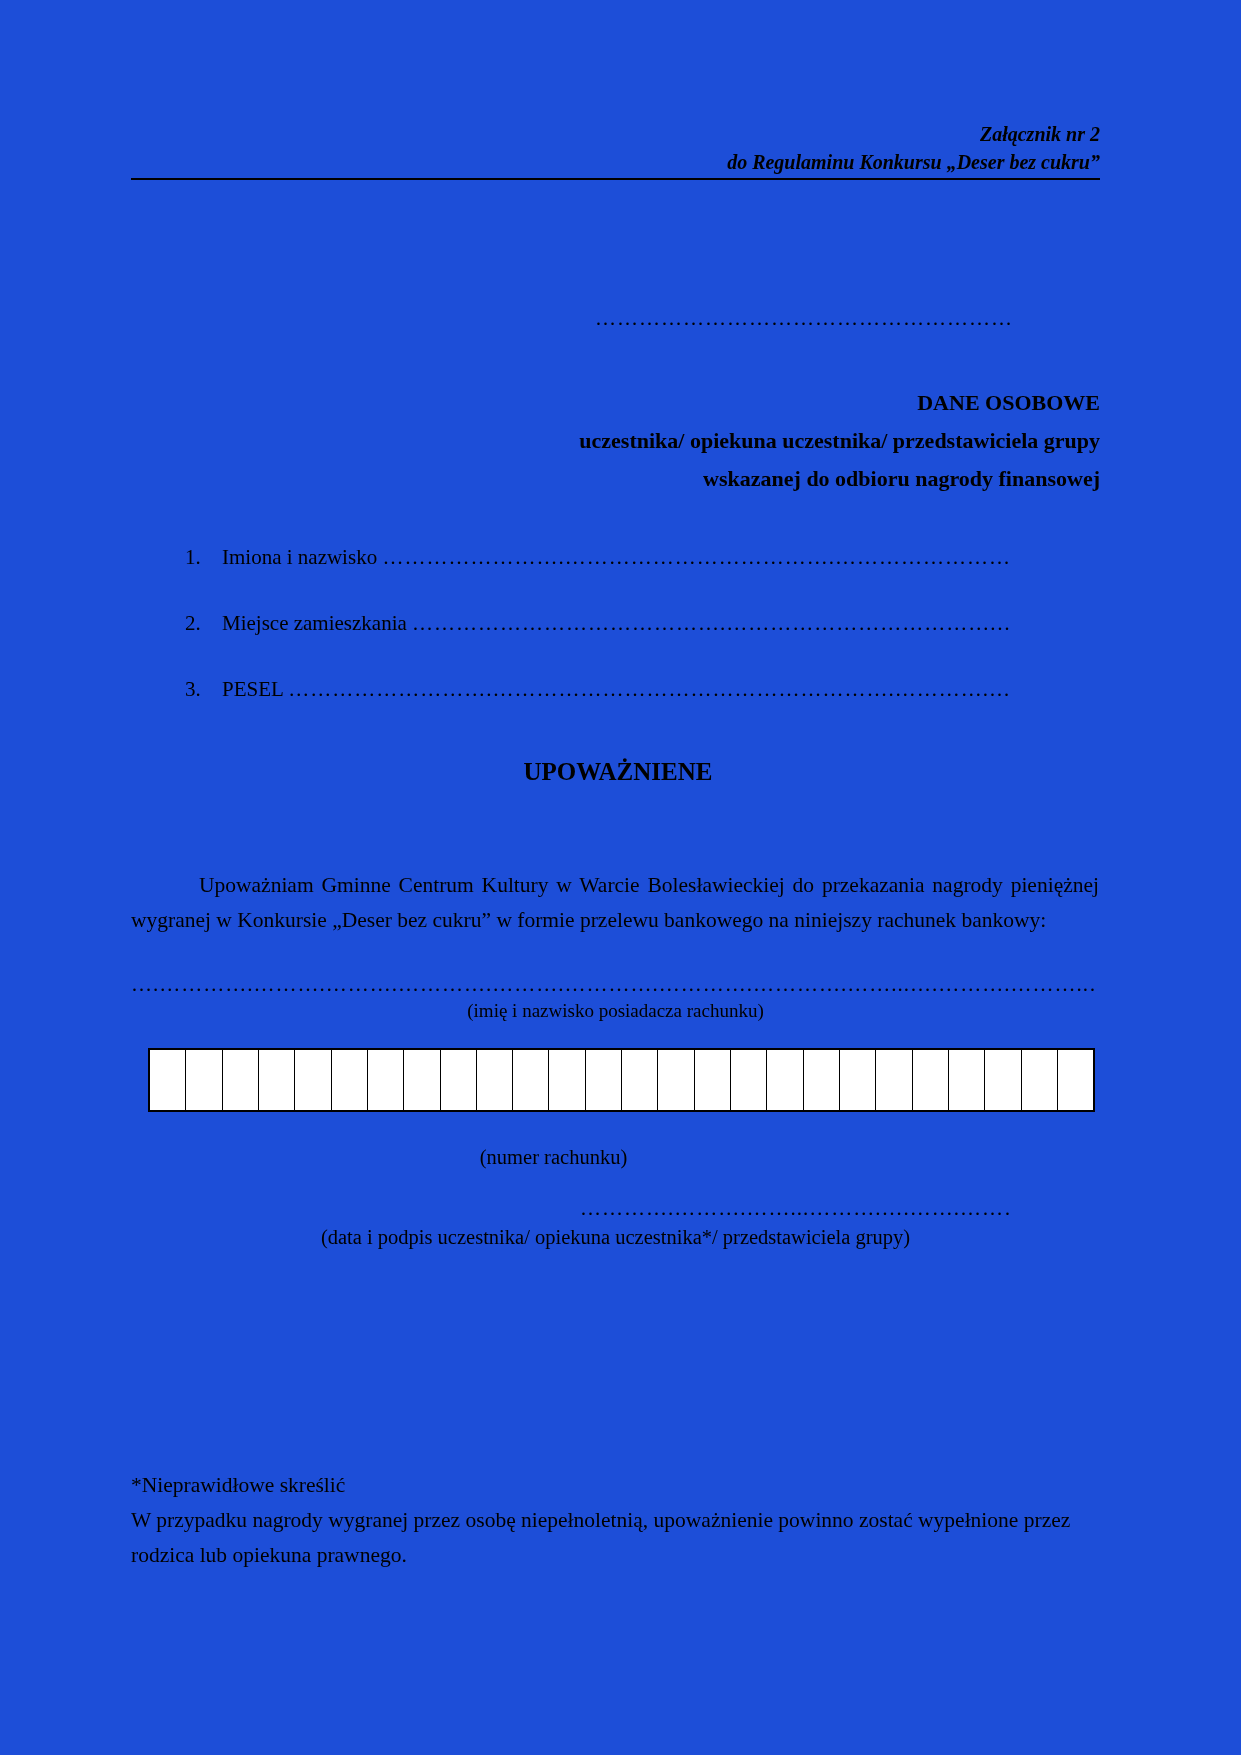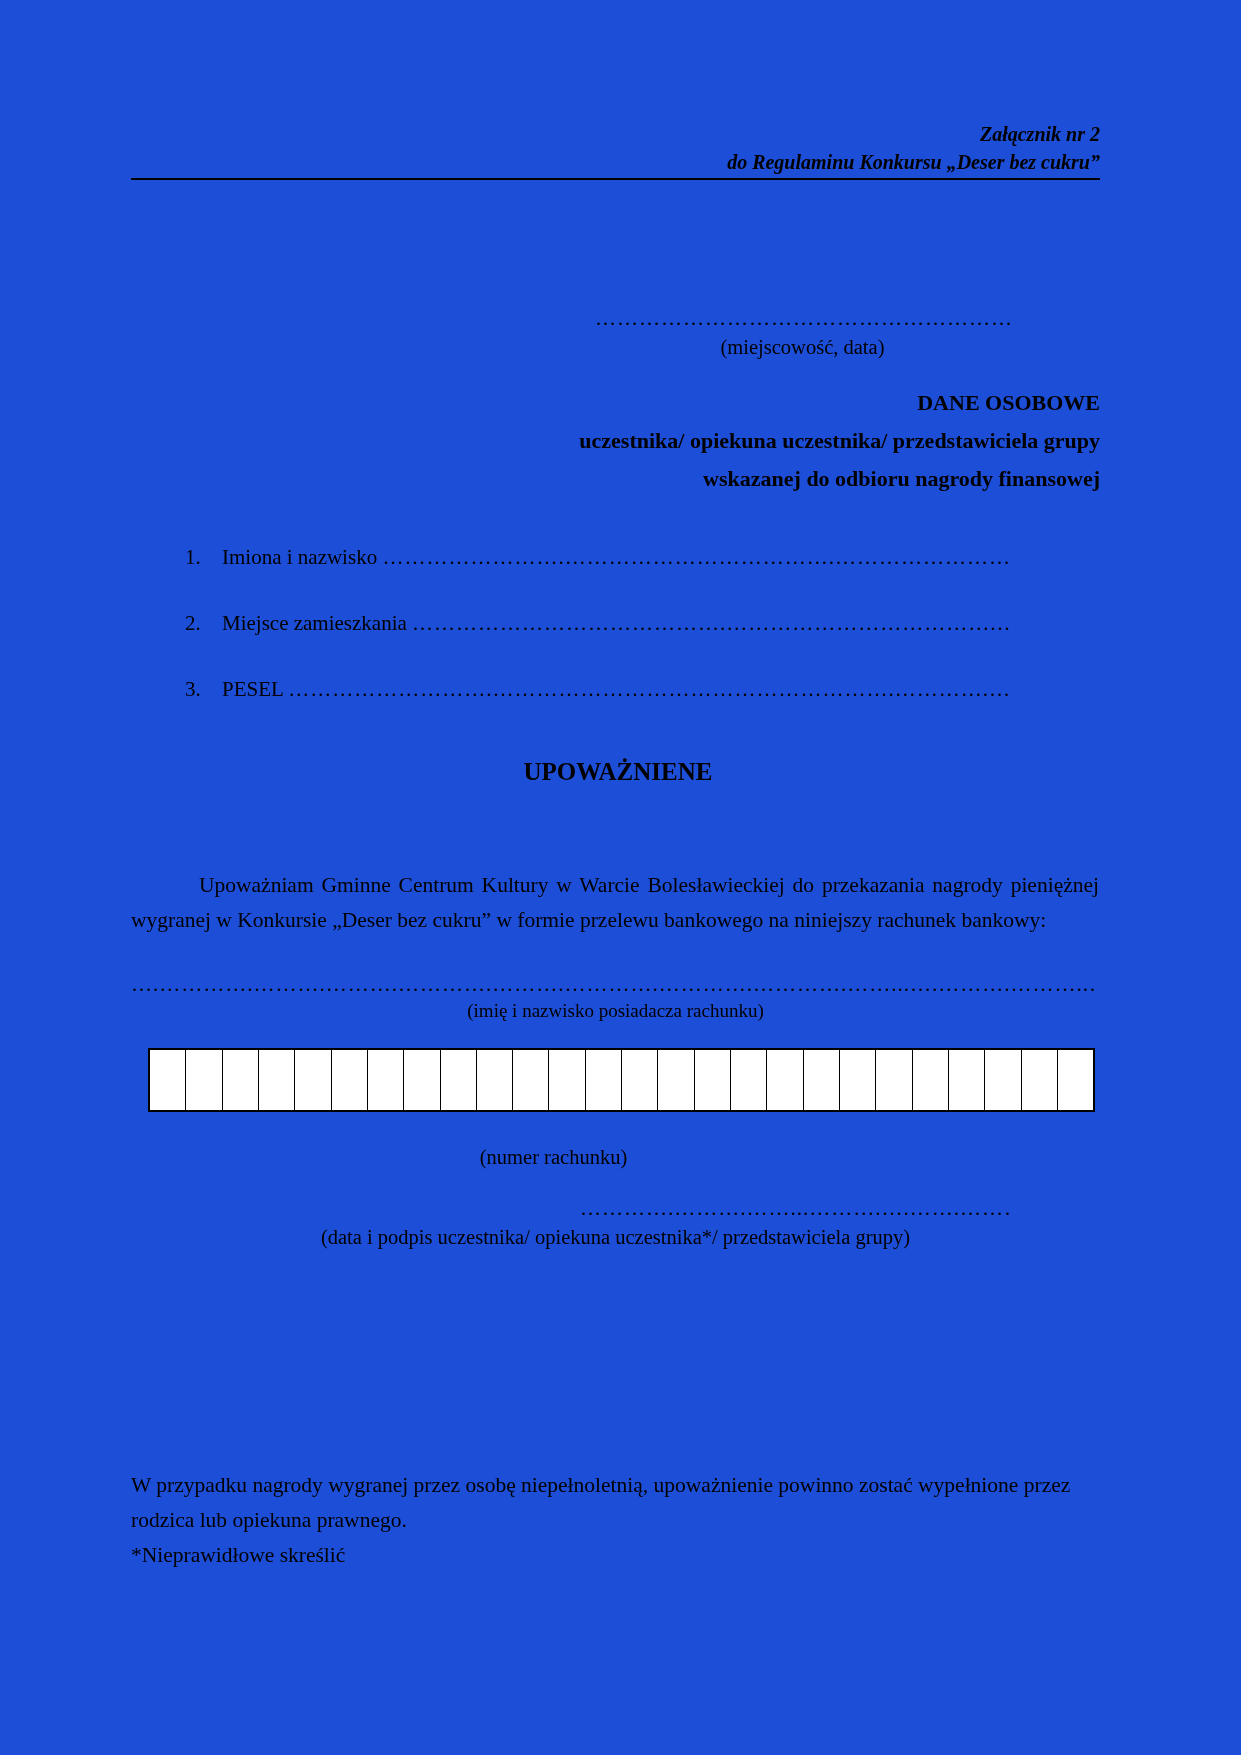--- a/index.html
+++ b/index.html
@@ -96,21 +96,20 @@
 <div class="page">
 
   <div class="hdr">
     <div>Załącznik nr 2</div>
     <div>do Regulaminu Konkursu „Deser bez cukru”</div>
   </div>
   <div class="hdr-rule"></div>
 
   <div class="place-date">
     <div class="dots">………………………………………………………………………………………………</div>
-    <div class="cap">(miejscowość, data)</div>
   </div>
 
   <div class="doc-title">
     <div>DANE OSOBOWE</div>
     <div>uczestnika/ opiekuna uczestnika/ przedstawiciela grupy</div>
     <div>wskazanej do odbioru nagrody finansowej</div>
   </div>
 
   <div class="fields">
     <div class="fitem">
@@ -164,17 +163,17 @@
       <div class="acct-cell"></div>
       <div class="acct-cell"></div>
       <div class="acct-cell"></div>
     </div>
   <div class="acct-cap">(numer rachunku)</div>
 
   <div class="sig-line dots">………….……….……...……….….…….………..………………………………</div>
   <div class="sig-cap">(data i podpis uczestnika/ opiekuna uczestnika*/ przedstawiciela grupy)</div>
 
   <div class="footnote">
+    <div>*Nieprawidłowe skreślić</div>
     <div>W przypadku nagrody wygranej przez osobę niepełnoletnią, upoważnienie powinno zostać wypełnione przez rodzica lub opiekuna prawnego.</div>
-    <div>*Nieprawidłowe skreślić</div>
   </div>
 
 </div>
 
 </body></html>

